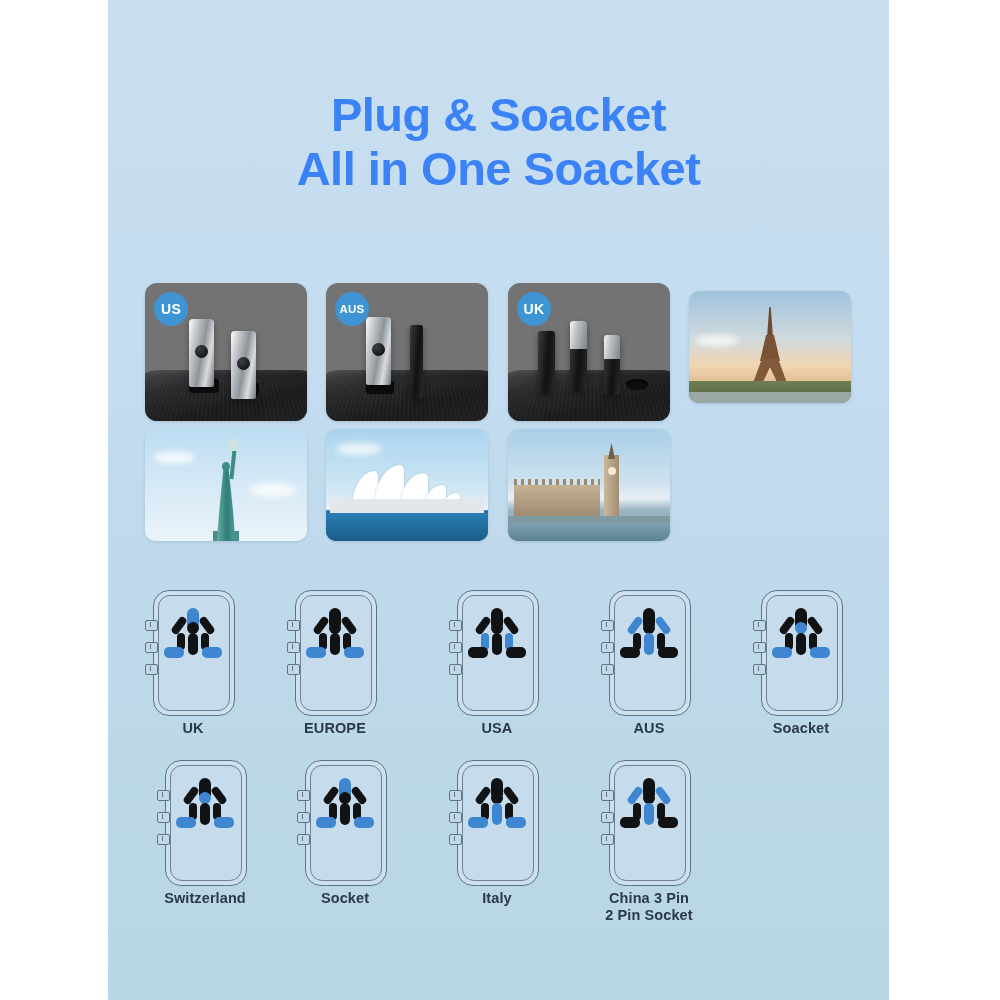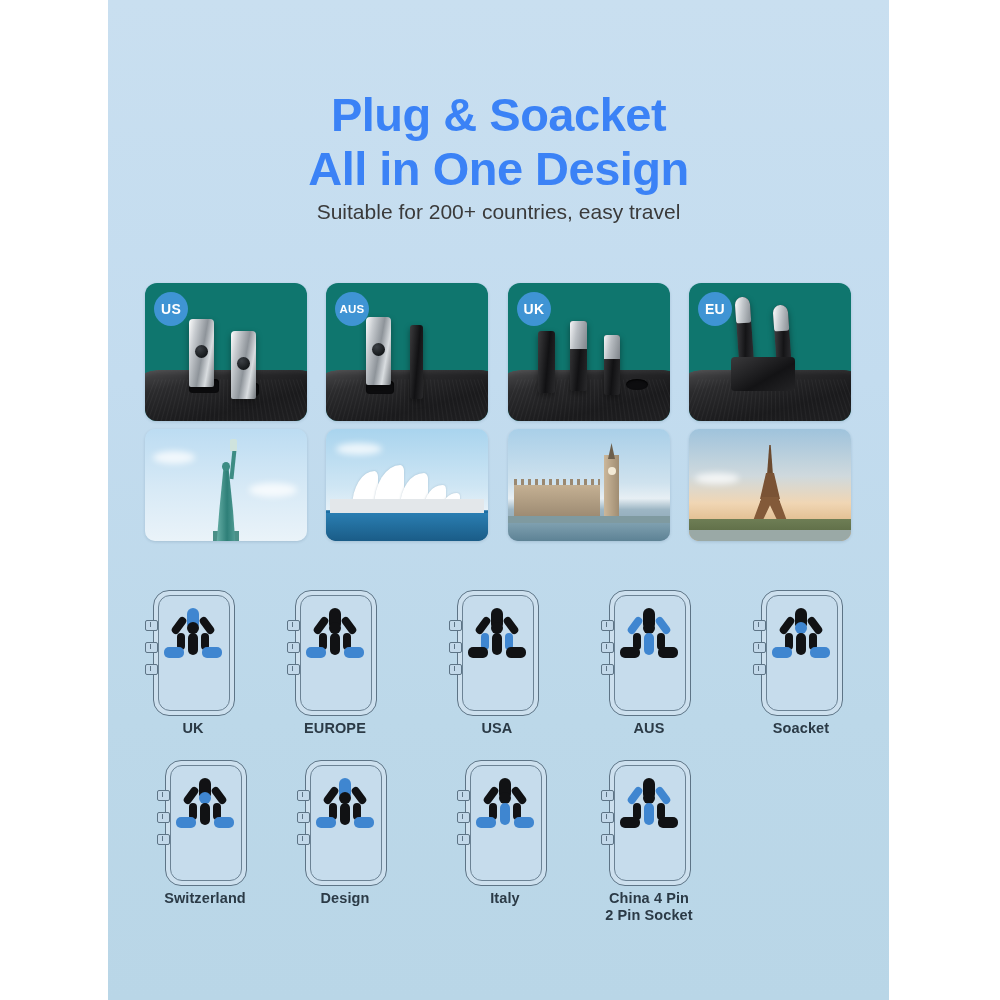--- a/index.html
+++ b/index.html
@@ -31,21 +31,21 @@
 
   
   .cardgrid{position:absolute;left:145px;top:283px;width:710px;}
   .card{
     position:absolute;width:162px;
   }
   .card.c0{left:0;} .card.c1{left:181px;} .card.c2{left:363px;} .card.c3{left:544px;}
 
   .plugcard{
     position:relative;width:162px;height:138px;
-    background:#0f766e;border-radius:12px;overflow:hidden;
+    background:#737373;border-radius:12px;overflow:hidden;
     box-shadow:0 1px 3px rgba(40,70,100,.18);
   }
   .badge{
     position:absolute;left:9px;top:9px;width:34px;height:34px;border-radius:50%;
     background:#3f94d4;color:#fff;font-weight:bold;
     display:flex;align-items:center;justify-content:center;
     font-size:14px;letter-spacing:.3px;z-index:5;
   }
   .badge.sm{font-size:11.5px;}
 
@@ -184,23 +184,22 @@
   }
 </style>
 </head>
 <body>
 
 <div id="stage">
   <div class="panel"></div>
 
   <div class="headline">
     <div class="hl1">Plug &amp; Soacket</div>
-    <div class="hl2">All in One Design</div>
+    <div class="hl2">All in One Soacket</div>
   </div>
-  <div class="subhead">Suitable for 200+ countries, easy travel</div>
 
   <div class="cardgrid">
 
     <div class="card c0">
       <div class="plugcard">
         <div class="badge">US</div>
         <div class="plugart">
           <div class="body3d"></div>
           <div class="recess" style="left:44px;top:96px;width:30px;height:14px;"></div>
           <div class="recess" style="left:86px;top:100px;width:28px;height:13px;"></div>
@@ -275,34 +274,20 @@
           <div class="bb-tower"></div>
           <div class="bb-clock"></div>
           <div class="bb-spire"></div>
         </div>
         <div class="bridge"></div>
         <div class="thames"></div>
       </div>
     </div>
 
     <div class="card c3">
-      <div class="plugcard">
-        <div class="badge">EU</div>
-        <div class="plugart">
-          <div class="body3d"></div>
-          <div class="pin-round" style="left:48px;top:14px;transform:rotate(-4deg);">
-              <div class="tip"></div>
-            </div>
-          <div class="pin-round" style="left:86px;top:22px;transform:rotate(-4deg);">
-              <div class="tip"></div>
-            </div>
-          <div style="position:absolute;left:42px;top:74px;width:64px;height:34px;
-                      background:linear-gradient(150deg,#3a3a3c,#131315 60%,#242426);border-radius:4px;"></div>
-        </div>
-      </div>
       <div class="photo">
         <div class="sky eu"></div>
         <div class="cloud" style="left:6px;top:44px;width:44px;height:11px;"></div>
         <div class="eiffel">
           <div class="ef-top"></div>
             <div class="ef-mid"></div>
           <div class="ef-arch"></div>
             <div class="ef-leg"></div>
         </div>
         <div class="ground"></div>
@@ -465,24 +450,24 @@
             <div class="s s-armR"></div>
             <div class="s s-ctr"></div>
             <div class="s s-vL"></div>
             <div class="s s-vR"></div>
             <div class="s s-vC"></div>
             <div class="s s-hL on"></div>
             <div class="s s-hR on"></div>
           </div>
         </div>
         <div class="socklabel">
-          <div>Design</div>
-        </div>
-      </div>
-      <div class="sock" style="left: 312px;">
+          <div>Socket</div>
+        </div>
+      </div>
+      <div class="sock" style="left: 304px;">
         <div class="sockbody">
           <div class="outer"></div>
           <div class="inner"></div>
           <div class="tab t1"></div>
           <div class="tab t2"></div>
           <div class="tab t3"></div>
           <div class="glyph">
             <div class="s s-top"></div>
             <div class="s s-armL"></div>
             <div class="s s-armR"></div>
@@ -511,18 +496,18 @@
             <div class="s s-armR on"></div>
             <div class="s s-ctr"></div>
             <div class="s s-vL"></div>
             <div class="s s-vR"></div>
             <div class="s s-vC on"></div>
             <div class="s s-hL"></div>
             <div class="s s-hR"></div>
           </div>
         </div>
         <div class="socklabel">
-          <div>China 4 Pin</div>
+          <div>China 3 Pin</div>
           <div>2 Pin Socket</div>
         </div>
       </div>
     </div>
 </div>
 
 </body></html>

